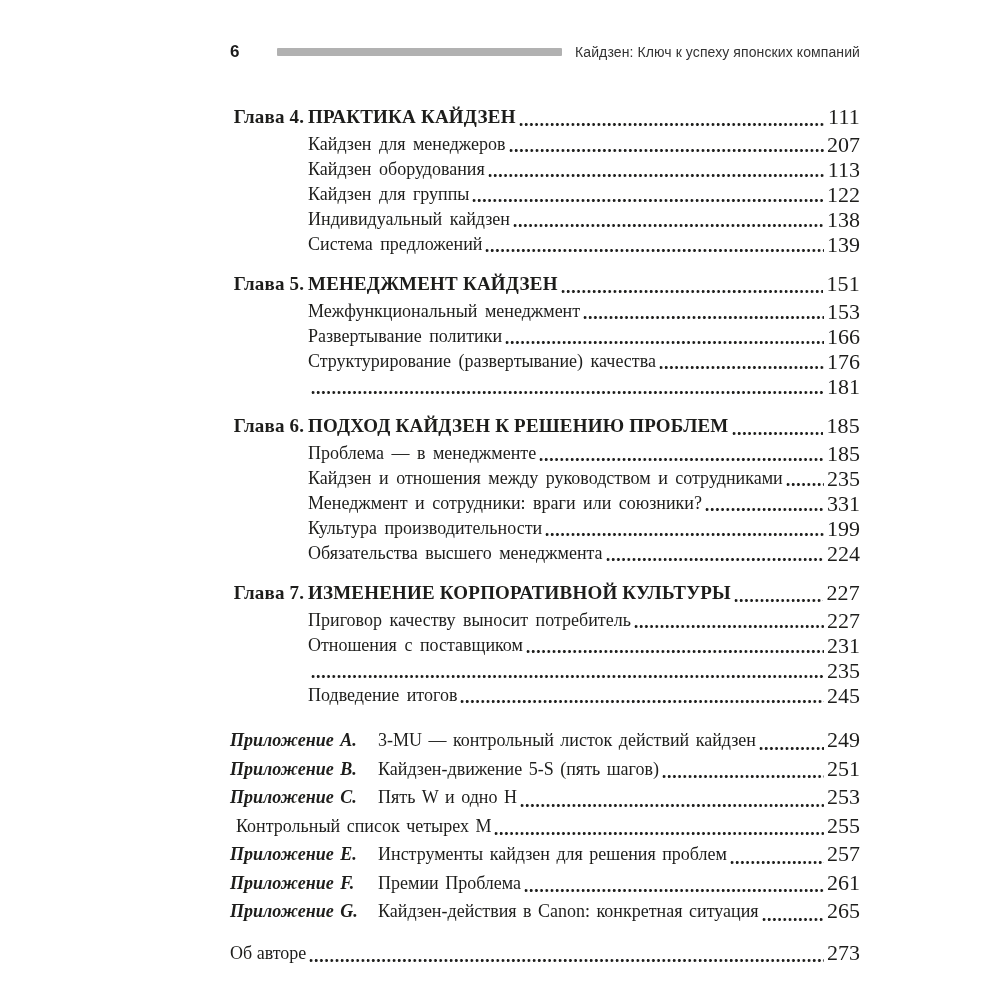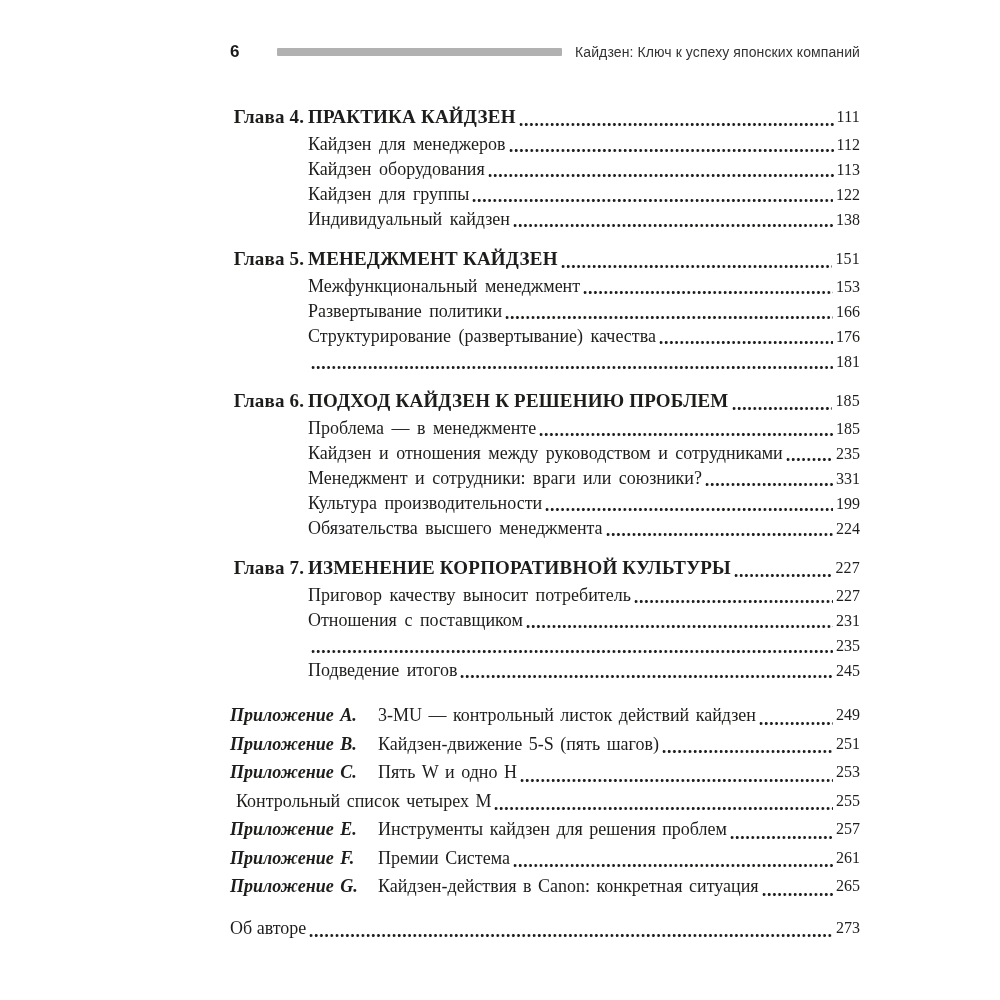--- a/index.html
+++ b/index.html
@@ -55,21 +55,21 @@
   .leader {
     flex: 1 1 auto;
     align-self: flex-end;
     height: 5px;
     margin: 0 3px 4px 3px;
     background-image: radial-gradient(circle at 2px 2.5px, var(--text) 1.15px, transparent 1.7px);
     background-size: 5.2px 5px;
     background-repeat: repeat-x;
     min-width: 12px;
   }
-  .pagenum { white-space: nowrap; font-size: 16px; line-height: inherit; }
+  .pagenum { white-space: nowrap; font-size: 22px; line-height: inherit; }
 
   .chapter { margin-top: 12px; text-align: center; }
   .chapter:first-child { margin-top: 0; }
   .chapter .head {
     font-size: 19px;
     font-weight: 700;
     line-height: 30px;
     letter-spacing: 0.2px;
   }
   .ch-label { flex: none; width: 78px; }
@@ -124,41 +124,46 @@
     <div class="row head">
       <span class="ch-label">Глава 4.</span>
       <span class="ch-title">ПРАКТИКА КАЙДЗЕН</span>
       <span class="leader"></span>
       <span class="pagenum">111</span>
     </div>
     <div class="items">
   <div class="row item">
     <span class="item-title">Кайдзен для менеджеров</span>
     <span class="leader"></span>
-    <span class="pagenum">112</span>
+    <span class="pagenum">207</span>
   </div>
 
   <div class="row item">
     <span class="item-title">Кайдзен оборудования</span>
     <span class="leader"></span>
     <span class="pagenum">113</span>
   </div>
 
   <div class="row item">
     <span class="item-title">Кайдзен для группы</span>
     <span class="leader"></span>
     <span class="pagenum">122</span>
   </div>
 
   <div class="row item">
     <span class="item-title">Индивидуальный кайдзен</span>
     <span class="leader"></span>
     <span class="pagenum">138</span>
   </div>
 
+  <div class="row item">
+    <span class="item-title">Система предложений</span>
+    <span class="leader"></span>
+    <span class="pagenum">139</span>
+  </div>
 </div>
   </section>
 
   <section class="chapter">
     <div class="row head">
       <span class="ch-label">Глава 5.</span>
       <span class="ch-title">МЕНЕДЖМЕНТ КАЙДЗЕН</span>
       <span class="leader"></span>
       <span class="pagenum">151</span>
     </div>
@@ -291,21 +296,21 @@
 
   <div class="row appendix">
     <span class="app-label">Приложение E.</span>
     <span class="app-title">Инструменты кайдзен для решения проблем</span>
     <span class="leader"></span>
     <span class="pagenum">257</span>
   </div>
 
   <div class="row appendix">
     <span class="app-label">Приложение F.</span>
-    <span class="app-title">Премии Система</span>
+    <span class="app-title">Премии Проблема</span>
     <span class="leader"></span>
     <span class="pagenum">261</span>
   </div>
 
   <div class="row appendix">
     <span class="app-label">Приложение G.</span>
     <span class="app-title">Кайдзен-действия в Canon: конкретная ситуация</span>
     <span class="leader"></span>
     <span class="pagenum">265</span>
   </div>

